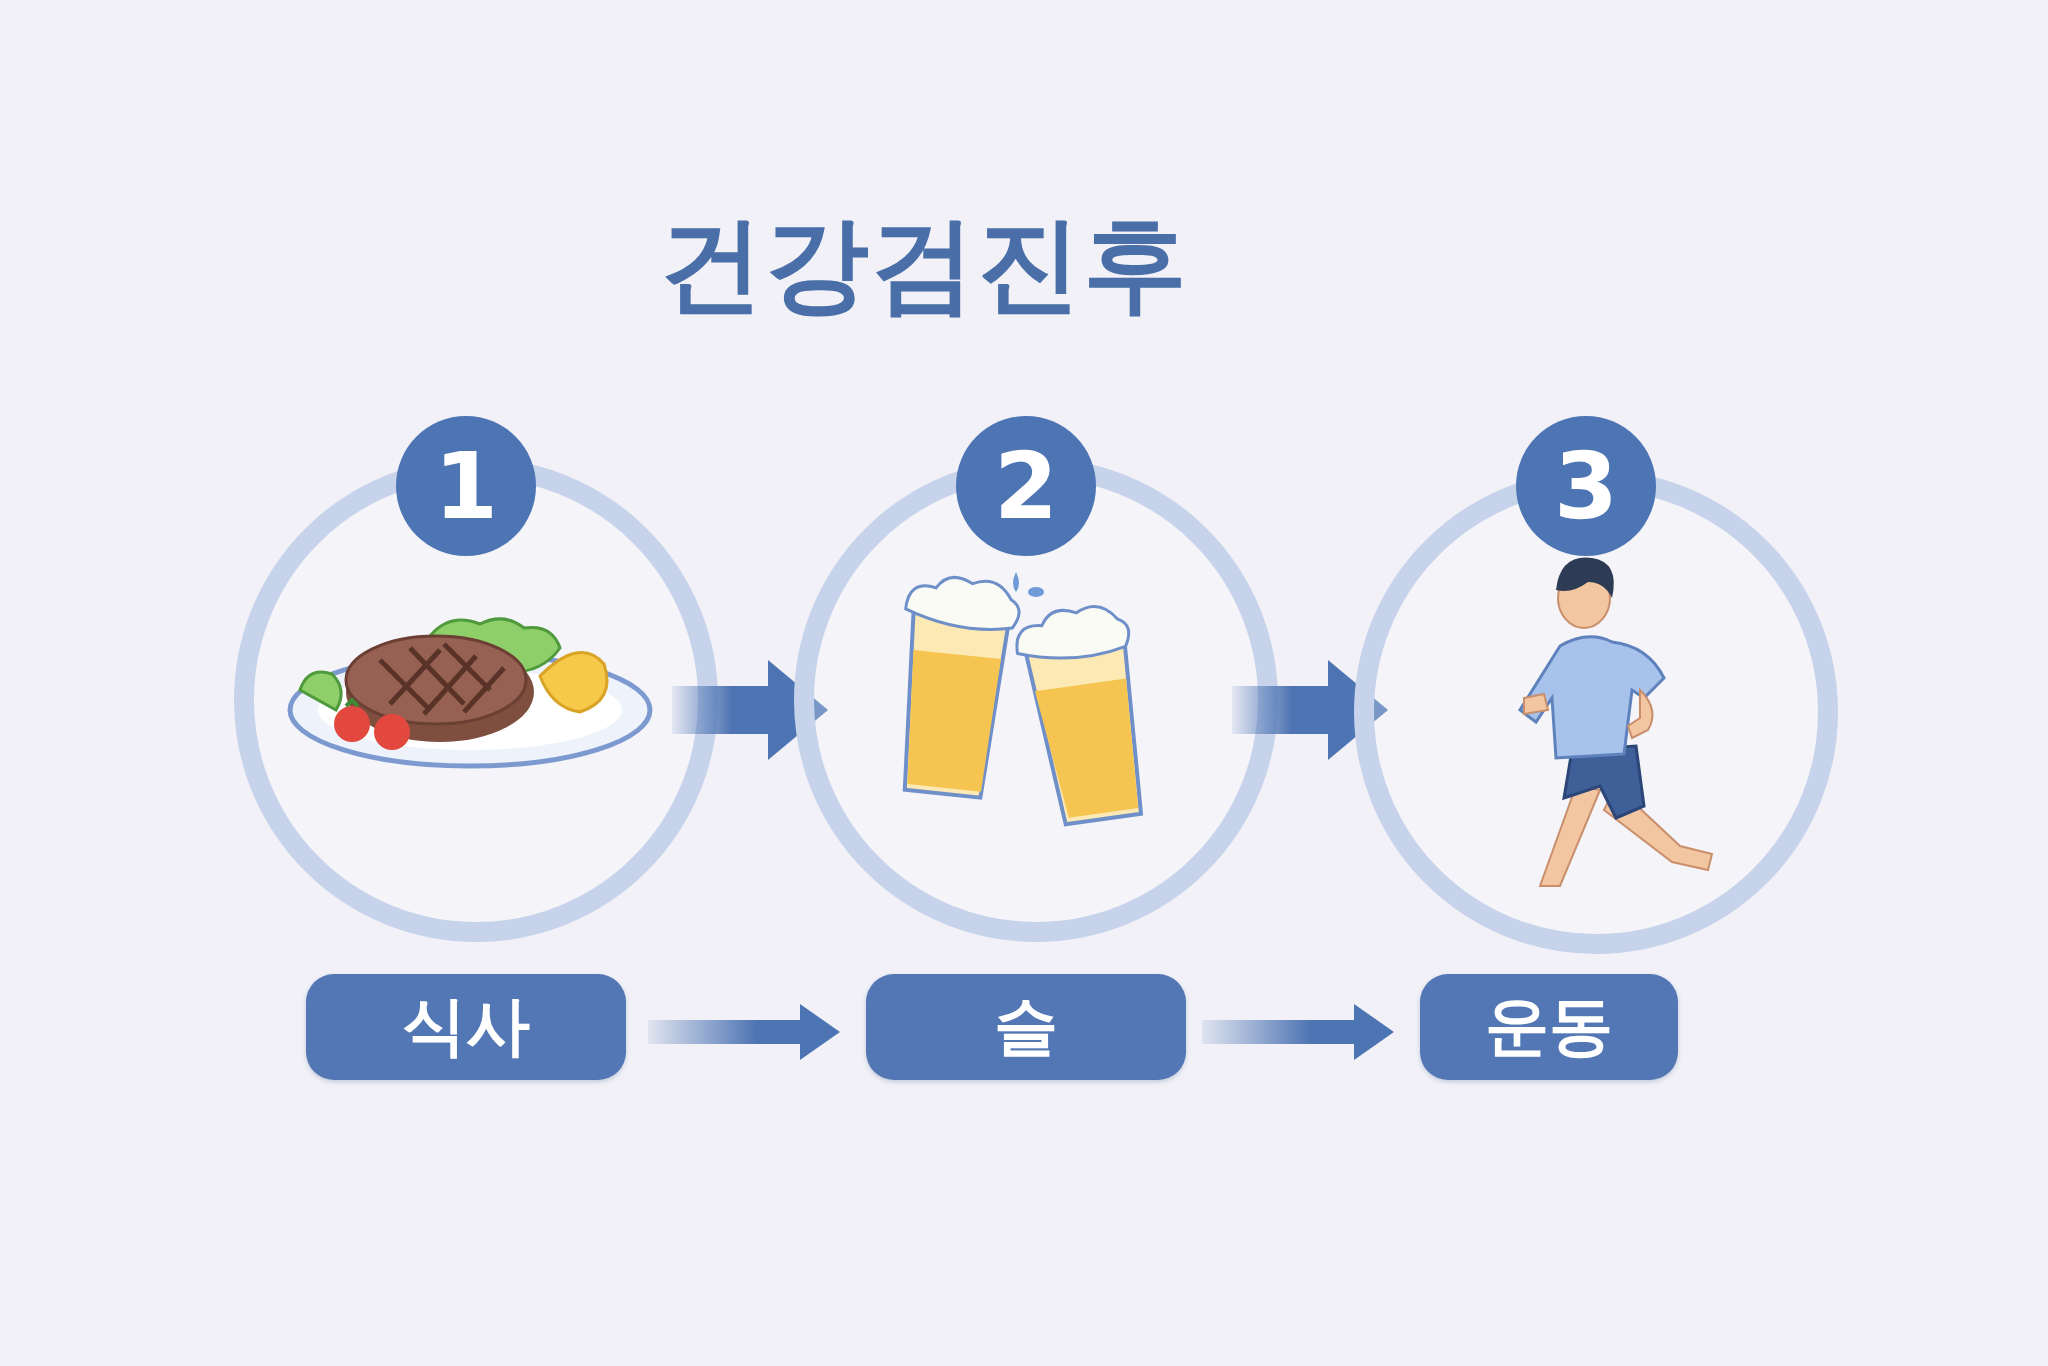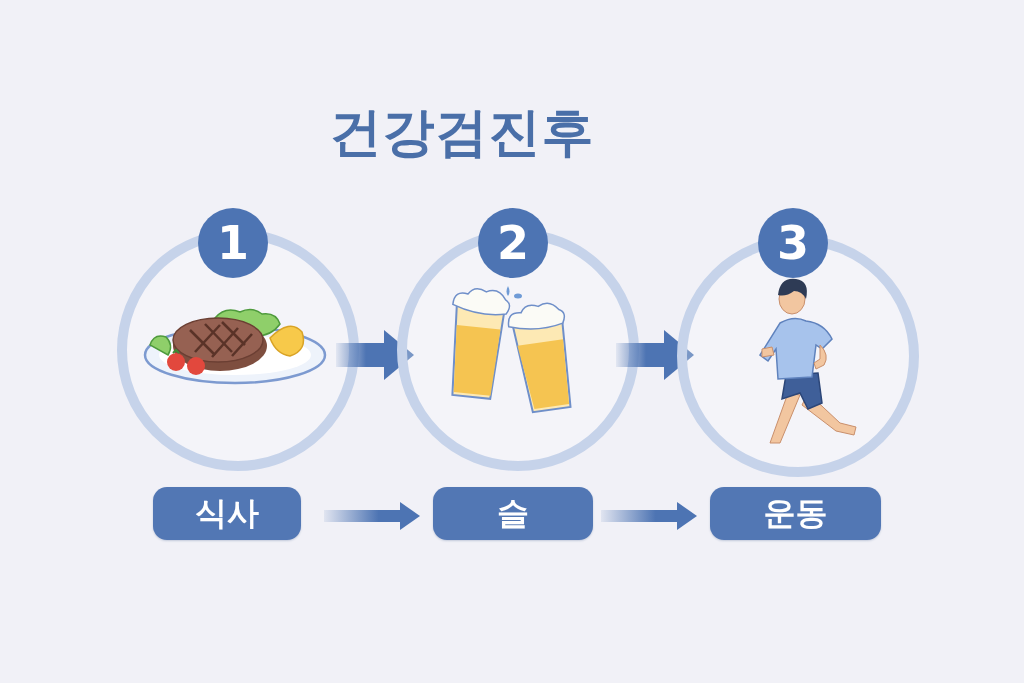--- a/index.html
+++ b/index.html
@@ -104,21 +104,21 @@
   <path d="M50 120 L30 168 L20 168 L38 118 Z" fill="#f2c6a0" stroke="#c98f6c" stroke-width="1"></path>
   <path d="M58 118 L90 148 L106 152 L104 160 L86 156 L52 130 Z" fill="#f2c6a0" stroke="#c98f6c" stroke-width="1"></path>
   <path d="M36 100 L68 98 L72 128 L58 134 L50 118 L32 124 Z" fill="#3f5f99" stroke="#2c4678" stroke-width="1.5"></path>
   <path d="M30 48 q14 -8 26 -2 q18 2 26 18 l-10 10 l-6 -4 l-4 32 l-34 2 l-2 -30 l-8 12 l-8 -6 z" fill="#a7c3ec" stroke="#5f82bd" stroke-width="1.5"></path>
   <path d="M12 74 l10 -2 l2 8 l-12 2 z" fill="#f2c6a0" stroke="#c98f6c"></path>
   <path d="M70 70 q10 10 4 20 l-8 4 l-2 -6 l6 -4 z" fill="#f2c6a0" stroke="#c98f6c"></path>
   <ellipse cx="42" cy="24" rx="13" ry="15" fill="#f2c6a0" stroke="#c98f6c" stroke-width="1"></ellipse>
   <path d="M28 20 q2 -18 18 -16 q14 2 10 20 q-4 -8 -12 -8 q-8 6 -16 4 z" fill="#2e3b55"></path>
 </svg>
 
-<div class="pill" style="left:153px; top:487px; width:148px;">식사</div>
+<div class="pill" style="left:153px; top:487px; width:160px;">식사</div>
 <svg class="small-arrow" style="left:324px; top:500px;" width="98" height="32" viewBox="0 0 98 32">
   <defs>
       <linearGradient id="gs1" x1="0" x2="1">
         <stop offset="0" stop-color="#4d74b3" stop-opacity="0.1"></stop>
         <stop offset="0.7" stop-color="#4d74b3"></stop>
       </linearGradient>
     </defs>
   <rect x="0" y="10" width="78" height="12" fill="url(#gs1)"></rect>
   <polygon points="76,2 96,16 76,30" fill="#4d74b3"></polygon>
 </svg>
@@ -126,13 +126,13 @@
 <svg class="small-arrow" style="left:601px; top:500px;" width="98" height="32" viewBox="0 0 98 32">
   <defs>
       <linearGradient id="gs2" x1="0" x2="1">
         <stop offset="0" stop-color="#4d74b3" stop-opacity="0.1"></stop>
         <stop offset="0.7" stop-color="#4d74b3"></stop>
       </linearGradient>
     </defs>
   <rect x="0" y="10" width="78" height="12" fill="url(#gs2)"></rect>
   <polygon points="76,2 96,16 76,30" fill="#4d74b3"></polygon>
 </svg>
-<div class="pill" style="left:710px; top:487px; width:171px;">운동</div>
+<div class="pill" style="left:710px; top:487px; width:129px;">운동</div>
 
 </body></html>

